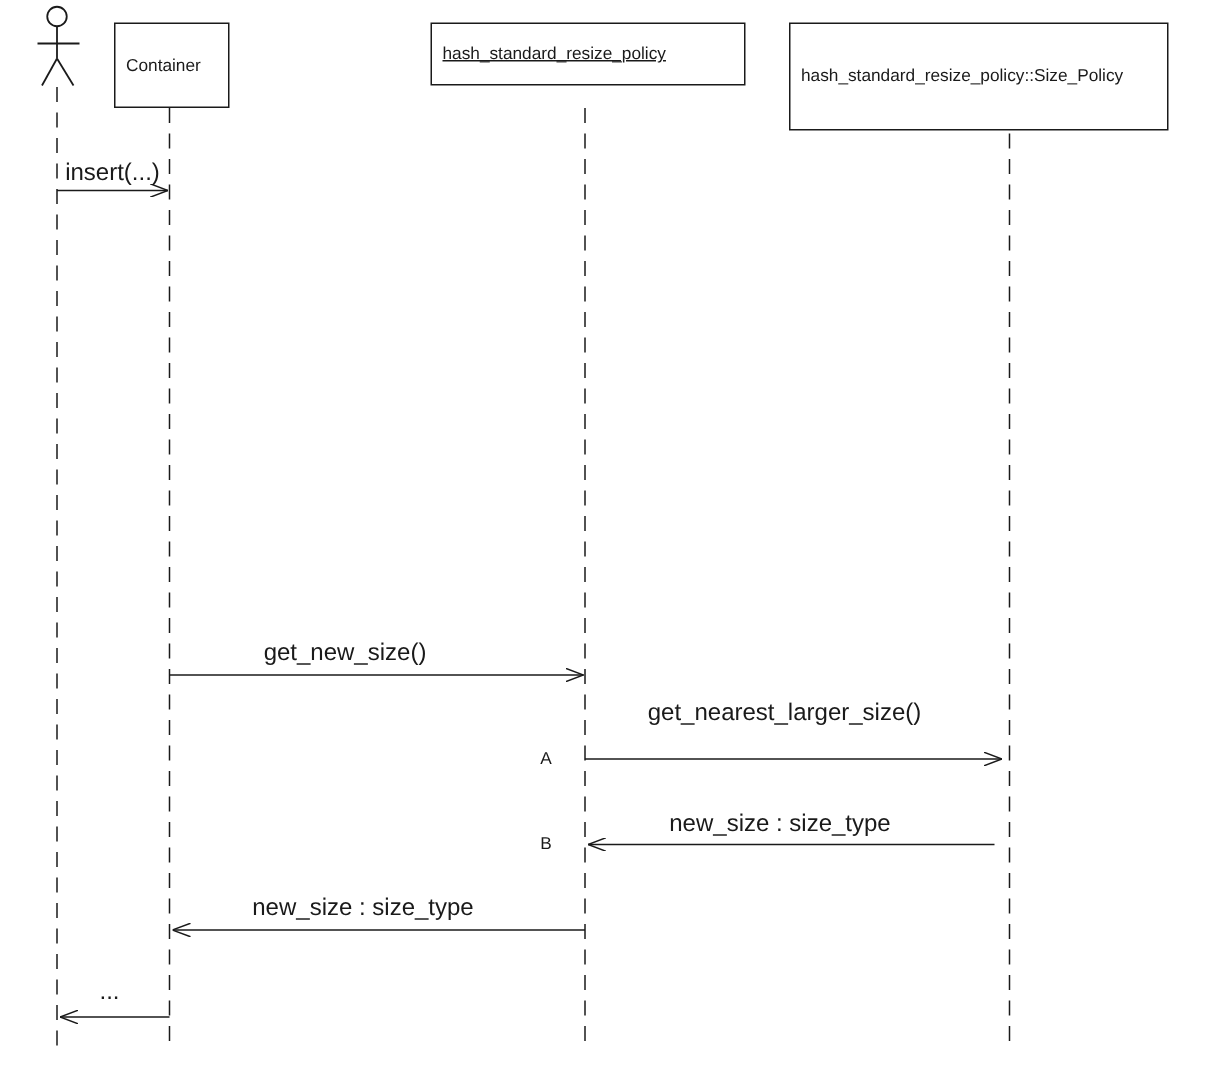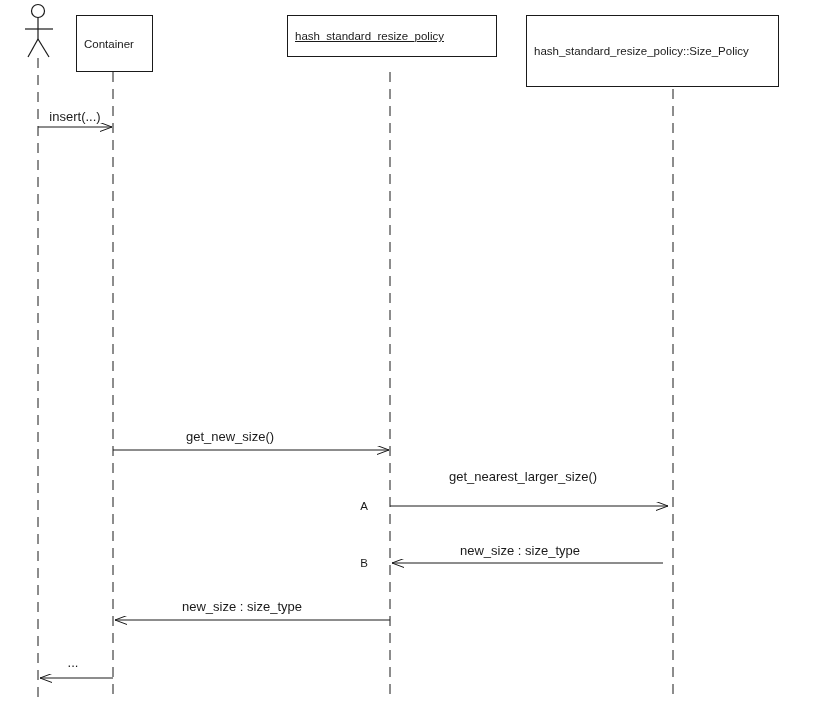--- a/index.html
+++ b/index.html
@@ -31,21 +31,21 @@
     padding-left: 7px;
   }
   .pbox-label {
     font-size: 11.5px;
     white-space: nowrap;
     color: #1a1a1a;
   }
   .msg-label {
     position: absolute;
     transform: translate(-50%, -50%);
-    font-size: 13px;
+    font-size: 16px;
     white-space: nowrap;
     color: #1a1a1a;
   }
   .seq-marker {
     position: absolute;
     transform: translate(-50%, -50%);
     font-size: 11.5px;
     color: #1a1a1a;
   }
 </style>

